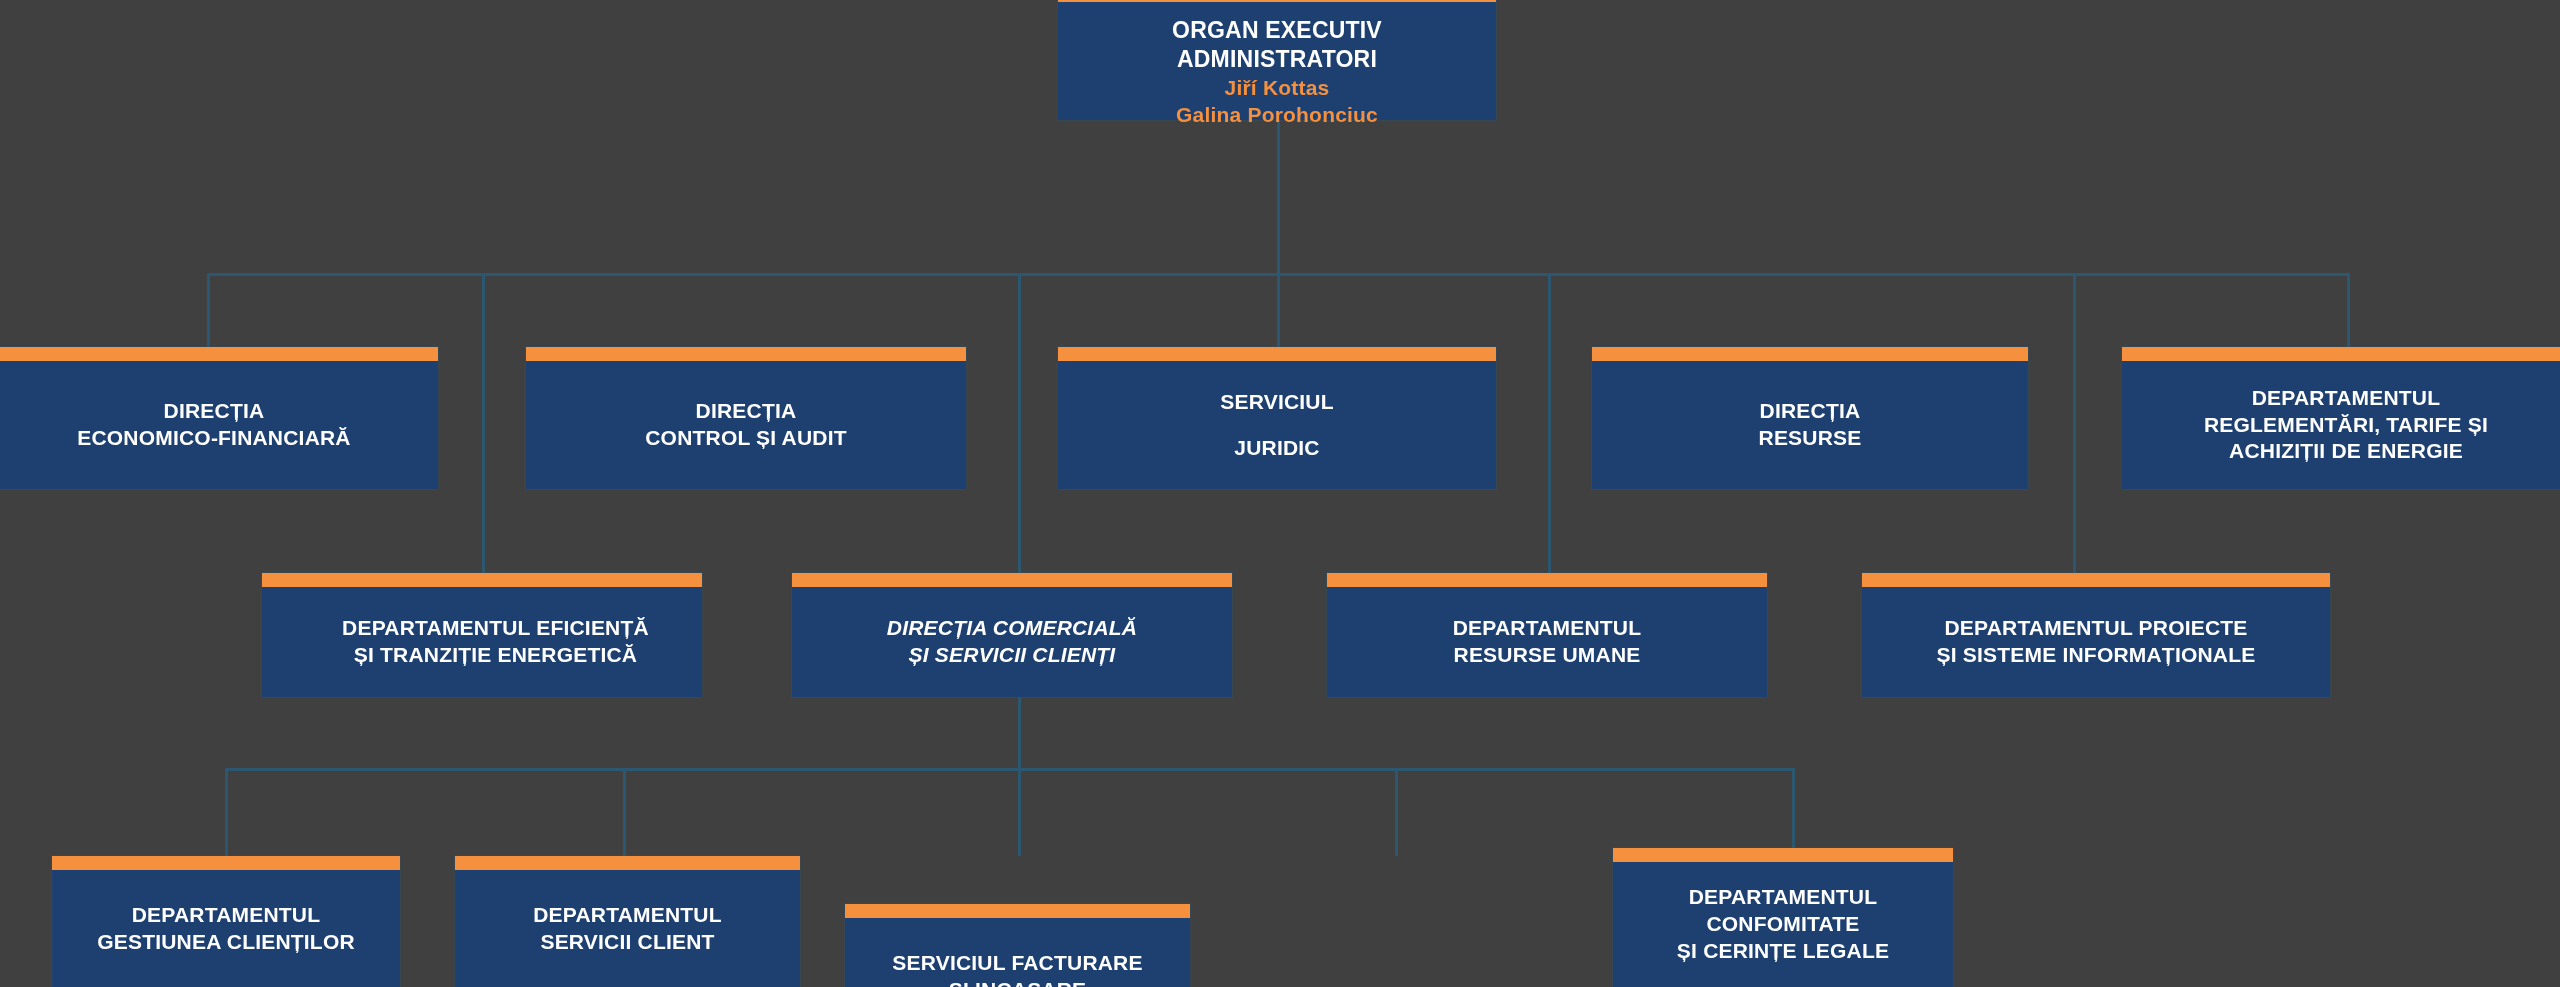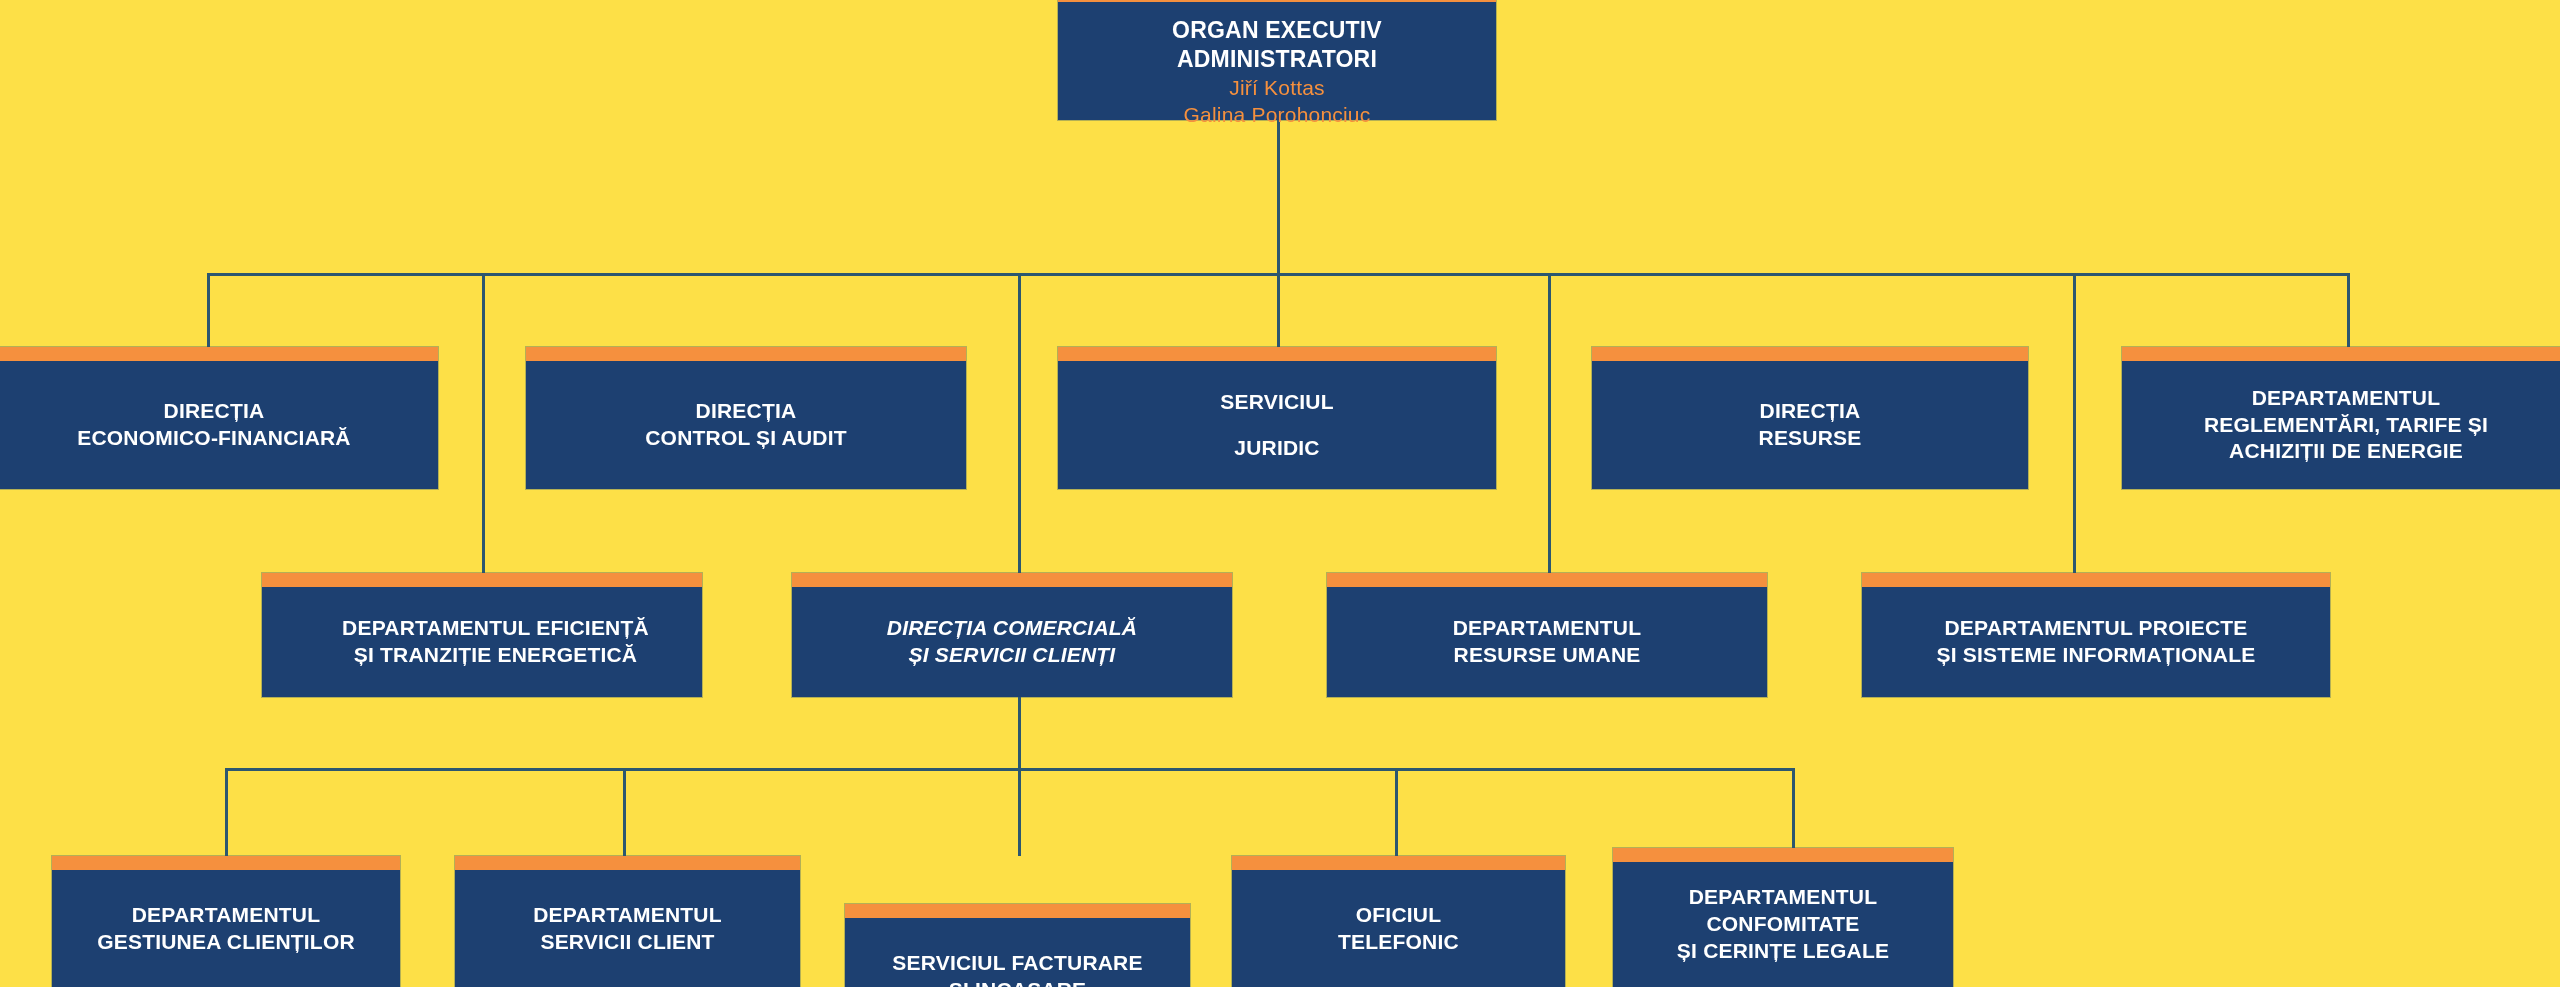--- a/index.html
+++ b/index.html
@@ -4,21 +4,21 @@
 <style>
   html,body{margin:0;padding:0;background:#ffffff;}
   body{
     font-family:"Liberation Sans", sans-serif;
     -webkit-font-smoothing:antialiased;
   }
   #canvas{
     position:relative;
     width:2560px;
     height:987px;
-    background:#fde047;
+    background:#404040;
     overflow:hidden;
   }
 
   
   .line{position:absolute;background:#2c5770;}
   .hline{height:3px;}
   .vline{width:3px;}
 
   
   .node{
@@ -41,21 +41,21 @@
   .node .ln{display:block;white-space:nowrap;}
 
   .root{
     font-size:23px;
     justify-content:flex-start;
     padding-top:14px;
   }
   .root .name{
     color:#f5903e;
     font-size:21px;
-    font-weight:normal;
+    font-weight:bold;
     text-align:center;
   }
   .root .spacer{height:12px;}
 
   .lvl2{font-size:21px;}
   .lvl3{font-size:21px;}
   .lvl4{font-size:21px;}
 </style>
 </head>
 <body>
@@ -145,24 +145,20 @@
   <div class="node lvl4" style="left:455px;top:856px;width:345px;height:131px;">
     <span class="ln">DEPARTAMENTUL</span>
     <span class="ln">SERVICII CLIENT</span>
   </div>
 
   <div class="node lvl4" style="left:845px;top:856px;width:345px;height:131px;margin-top:48px;">
     <span class="ln">SERVICIUL FACTURARE</span>
     <span class="ln">ȘI INCASARE</span>
   </div>
 
-  <div class="node lvl4" style="left:1232px;top:856px;width:333px;height:131px;">
-    <span class="ln">OFICIUL</span>
-    <span class="ln">TELEFONIC</span>
-  </div>
 
   <div class="node lvl4" style="left:1613px;top:848px;width:340px;height:139px;">
     <span class="ln">DEPARTAMENTUL</span>
     <span class="ln">CONFOMITATE</span>
     <span class="ln">ȘI CERINȚE LEGALE</span>
   </div>
 
 </div>
 
 </body></html>

